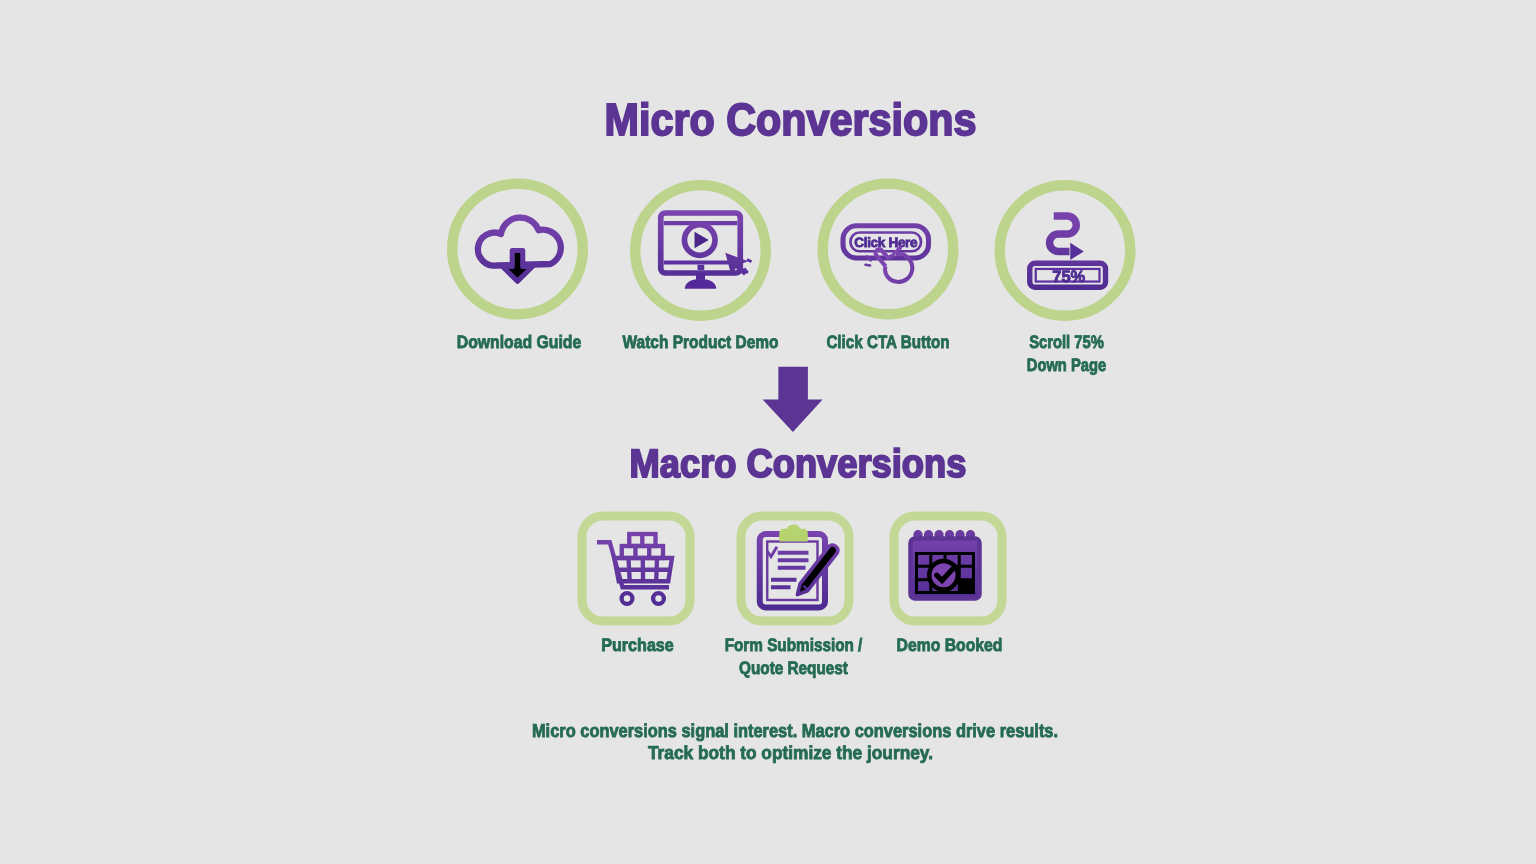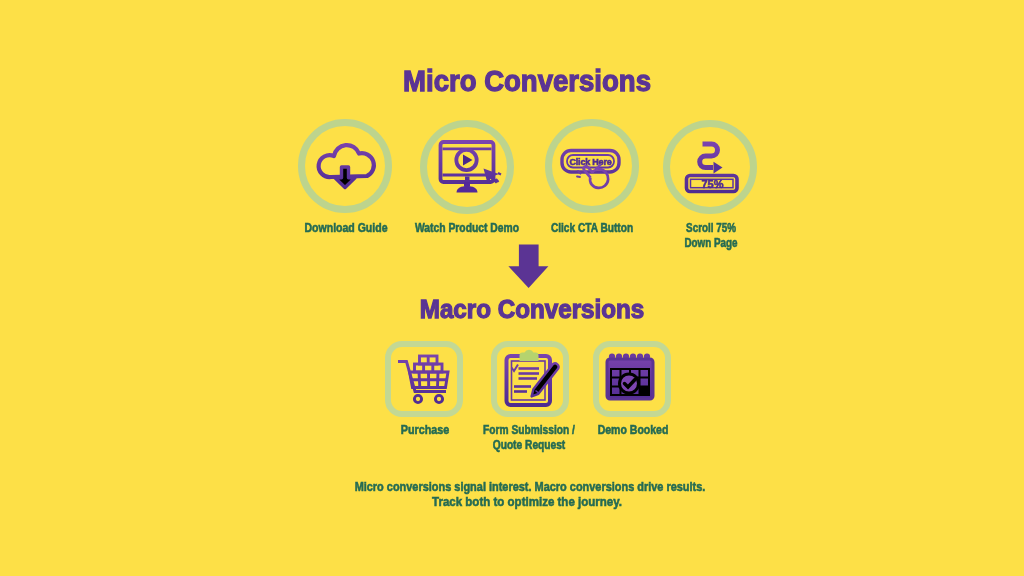--- a/index.html
+++ b/index.html
@@ -1,16 +1,16 @@
 <!DOCTYPE html>
 <html><head>
 <meta charset="utf-8">
 <style>
 html,body{margin:0;padding:0;background:#000;}
-#stage{position:relative;width:1024px;height:576px;background:#fde047;overflow:hidden;filter:blur(0.4px);
+#stage{position:relative;width:1024px;height:576px;background:#e5e5e5;overflow:hidden;filter:blur(0.4px);
   font-family:"Liberation Sans",sans-serif;}
 .title{position:absolute;font-weight:bold;color:#5b3494;white-space:nowrap;-webkit-text-stroke:1.3px #5b3494;}
 .lbl{position:absolute;font-weight:bold;color:#256b53;white-space:nowrap;text-align:center;line-height:15px;-webkit-text-stroke:0.55px #256b53;}
 .circ{position:absolute;width:80px;height:80px;border:7px solid #bdd48d;border-radius:50%;}
 .sq{position:absolute;width:66px;height:64px;border:6px solid #c3d894;border-radius:17px;}
 .ic{position:absolute;left:0;top:0;}
 </style>
 </head>
 <body>
 <div id="stage">

